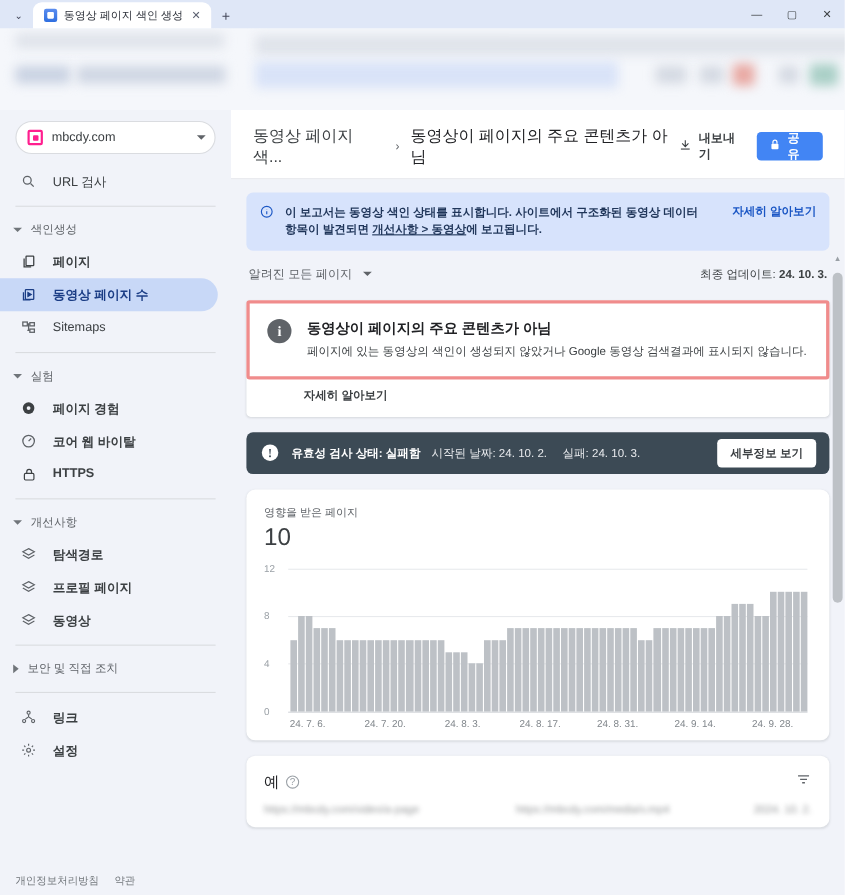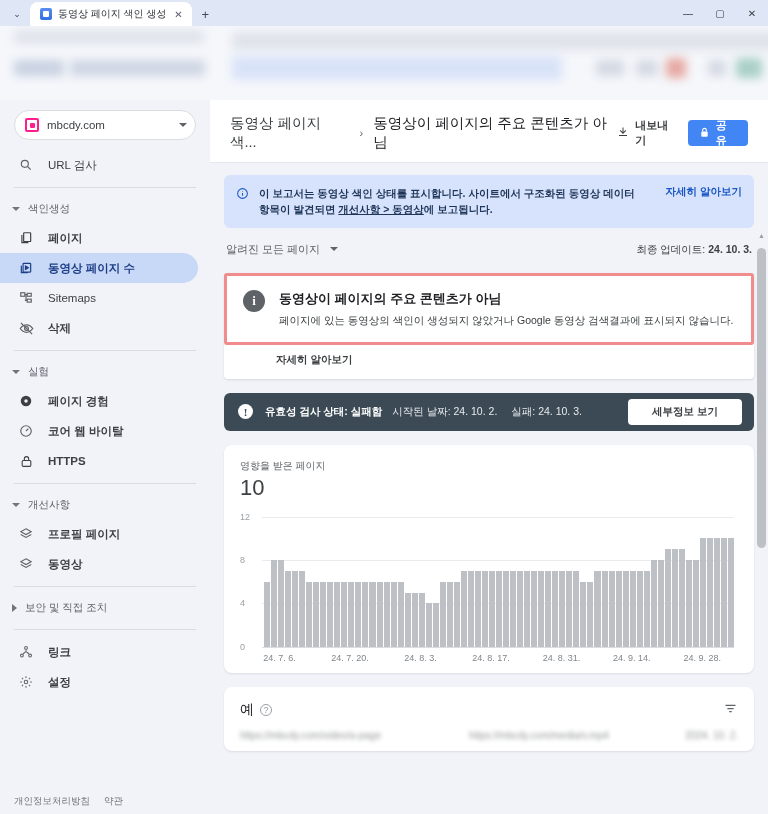--- a/index.html
+++ b/index.html
@@ -148,21 +148,21 @@
   }
   .status-ic {
     width: 15px; height: 15px; border-radius: 50%; background: #fff; color: #3c4a55;
     font-size: 11px; font-weight: bold; display: flex; align-items: center; justify-content: center;
     flex: none; margin-right: 12px; font-family: "Liberation Serif", serif;
   }
   .status-main { font-size: 10.5px; font-weight: bold; margin-right: 10px; }
   .status-meta { font-size: 10.5px; color: #e8eaed; margin-right: 14px; }
   .status-btn {
     margin-left: auto; background: #fff; color: #3c4043; font-size: 10.5px; font-weight: bold;
-    border-radius: 4px; height: 26px; padding: 0 24px; display: flex; align-items: center;
+    border-radius: 4px; height: 26px; padding: 0 12px; display: flex; align-items: center;
   }
 
   .chart-card {
     margin: 14px 14px 0 14px; background: #fff; border-radius: 8px; padding: 14px 16px 8px 16px;
     box-shadow: 0 1px 2px rgba(60,64,67,.12);
   }
   .chart-label { font-size: 10px; color: #5f6368; }
   .chart-num { font-size: 22px; color: #3c4043; margin-top: 2px; }
   .chart-wrap { position: relative; height: 130px; margin-top: 16px; padding-left: 22px; }
   .gridline { position: absolute; left: 22px; right: 4px; height: 1px; background: #e8eaed; }
@@ -280,30 +280,20 @@
         <span class="nav-icon">
           <svg width="14" height="14" viewBox="0 0 24 24" fill="none" stroke="#5f6368" stroke-width="2">
               <rect x="3" y="3" width="7" height="6"></rect>
               <rect x="14" y="4" width="7" height="5"></rect>
               <rect x="14" y="14" width="7" height="5"></rect>
               <path d="M10 6h4M10 16h4M12 6v10"></path>
             </svg>
         </span>
         <span class="lbl">Sitemaps</span>
       </div>
-      <div class="nav-item">
-        <span class="nav-icon">
-          <svg width="15" height="15" viewBox="0 0 24 24" fill="none" stroke="#5f6368" stroke-width="2">
-              <path d="M2 12s4-6 10-6 10 6 10 6-4 6-10 6S2 12 2 12z"></path>
-              <circle cx="12" cy="12" r="3"></circle>
-              <path d="M3 3l18 18"></path>
-            </svg>
-        </span>
-        <span class="lbl">삭제</span>
-      </div>
 
       <div class="divider"></div>
 
       <div class="sec-head">
         <span class="sec-tri"></span>
         <span>실험</span>
       </div>
       <div class="nav-item">
         <span class="nav-icon">
           <svg width="14" height="14" viewBox="0 0 24 24" fill="#3c4043">
@@ -330,20 +320,29 @@
             </svg>
         </span>
         <span class="lbl">HTTPS</span>
       </div>
 
       <div class="divider"></div>
 
       <div class="sec-head">
         <span class="sec-tri"></span>
         <span>개선사항</span>
+      </div>
+      <div class="nav-item">
+        <span class="nav-icon">
+          <svg width="14" height="14" viewBox="0 0 24 24" fill="none" stroke="#5f6368" stroke-width="1.8">
+              <path d="M12 3l9 5-9 5-9-5z"></path>
+              <path d="M3 13l9 5 9-5"></path>
+            </svg>
+        </span>
+        <span class="lbl">탐색경로</span>
       </div>
       <div class="nav-item">
         <span class="nav-icon">
           <svg width="14" height="14" viewBox="0 0 24 24" fill="none" stroke="#5f6368" stroke-width="1.8">
               <path d="M12 3l9 5-9 5-9-5z"></path>
               <path d="M3 13l9 5 9-5"></path>
             </svg>
         </span>
         <span class="lbl">프로필 페이지</span>
       </div>

